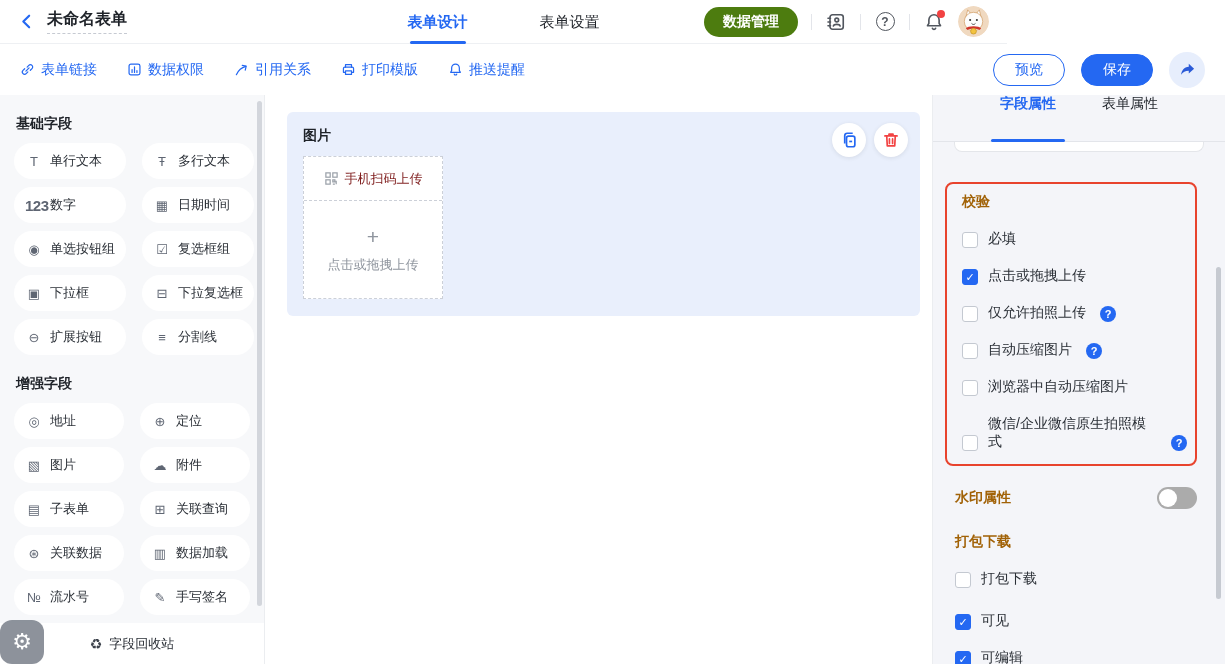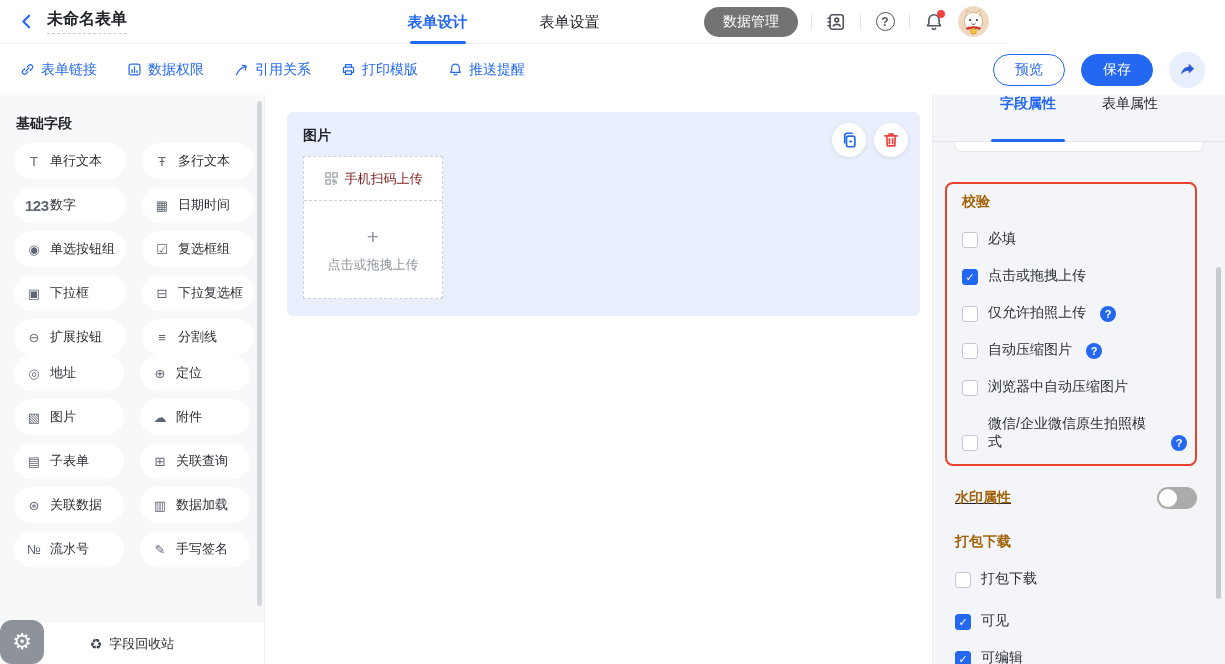--- a/index.html
+++ b/index.html
@@ -11,21 +11,21 @@
   .topbar { position:absolute; left:0; top:0; width:1007px; height:44px; background:#fff;
             border-bottom:1px solid #eef0f3; display:flex; align-items:center; padding:0 18px; z-index:30; }
   .topbar-left { display:flex; align-items:center; gap:12px; }
   .back-btn { color:#2468f2; display:flex; align-items:center; cursor:pointer; }
   .doc-title { font-size:16px; font-weight:700; padding-bottom:4px; border-bottom:1px dashed #c6cad2; line-height:1.2; }
   .main-tabs { position:absolute; left:0; right:0; top:0; height:44px; display:flex; justify-content:center; gap:72px; pointer-events:none; }
   .main-tab { position:relative; height:44px; display:flex; align-items:center; font-size:15px; color:#1f2329; cursor:pointer; pointer-events:auto; }
   .main-tab.active { color:#2468f2; font-weight:700; }
   .main-tab.active::after { content:""; position:absolute; left:50%; transform:translateX(-50%); bottom:0; width:56px; height:3px; background:#2468f2; border-radius:2px; }
   .topbar-right { margin-left:auto; display:flex; align-items:center; gap:13px; position:relative; z-index:2; }
-  .btn-green { background:#737373; color:#fff; border:none; font-size:14px; height:30px; padding:0 19px; border-radius:16px; cursor:pointer; }
+  .btn-green { background:#4d7c0f; color:#fff; border:none; font-size:14px; height:30px; padding:0 19px; border-radius:16px; cursor:pointer;font-weight:bold; }
   .vdiv { width:1px; height:16px; background:#e3e5ea; }
   .hicon { width:22px; height:22px; display:flex; align-items:center; justify-content:center; color:#51565e; cursor:pointer; position:relative; }
   .help-circle { width:19px; height:19px; border:1.6px solid #51565e; border-radius:50%; display:flex; align-items:center; justify-content:center; font-size:12px; font-weight:700; color:#51565e; }
   .bell-dot { position:absolute; right:0px; top:-1px; width:8px; height:8px; background:#f24242; border-radius:50%; }
   .avatar { width:31px; height:31px; border-radius:50%; overflow:hidden; cursor:pointer; }
 
   
   .toolbar { position:absolute; left:0; top:44px; width:1225px; height:51px; background:#fff; display:flex; align-items:center; padding:0 20px; z-index:20; }
   .tool-items { display:flex; align-items:center; gap:30px; }
   .tool-item { display:flex; align-items:center; gap:6px; color:#2468f2; font-size:14px; cursor:pointer; }
@@ -69,21 +69,21 @@
   .panel-tab.active::after { content:""; position:absolute; left:50%; transform:translateX(-50%); bottom:-1px; width:74px; height:3px; background:#2468f2; border-radius:2px; }
   .partial-input { margin:0 auto; width:250px; height:10px; background:#fff; border:1px solid #e4e6ea; border-top:none; border-radius:0 0 8px 8px; }
 
   .redbox { margin:30px 28px 0 12px; border:2px solid #e8432d; border-radius:8px; padding:9px 8px 13px 15px; }
   .sec-title { font-size:14px; font-weight:700; color:#a16207; }
   .chk-row { display:flex; align-items:flex-end; gap:10px; margin-top:19px; font-size:14px; color:#2a2f36; cursor:pointer; }
   .chk { width:16px; min-width:16px; height:16px; border:1px solid #c4c9d1; border-radius:3px; background:#fff; display:flex; align-items:center; justify-content:center; font-size:11px; color:transparent; }
   .chk.checked { background:#2468f2; border-color:#2468f2; color:#fff; }
   .help-badge { width:16px; height:16px; border-radius:50%; background:#2468f2; color:#fff; font-size:11px; font-weight:700; display:flex; align-items:center; justify-content:center; margin-left:4px; cursor:pointer; }
 
-  .row-between { display:flex; align-items:center; justify-content:space-between; margin:21px 28px 0 22px;text-decoration:underline; }
+  .row-between { display:flex; align-items:center; justify-content:space-between; margin:21px 28px 0 22px; }
   .toggle { width:40px; height:22px; border-radius:11px; background:#ababab; position:relative; cursor:pointer; }
   .toggle .knob { position:absolute; left:2px; top:2px; width:18px; height:18px; background:#fff; border-radius:50%; }
   .sec-block { margin:24px 28px 0 22px; }
   .panel-scroll { position:absolute; right:4px; top:172px; width:5px; height:332px; border-radius:3px; background:#c6cad1; }
 
   svg { display:block; }
 </style>
 </head>
 <body>
 
@@ -246,20 +246,21 @@
         <div class="pill">
             <span class="fglyph">⊖</span>
             <span>扩展按钮</span>
           </div>
         <div class="pill">
             <span class="fglyph">≡</span>
             <span>分割线</span>
           </div>
       </div>
 
+      <div class="side-title">增强字段</div>
       <div class="pill-grid">
         <div class="pill">
             <span class="fglyph">◎</span>
             <span>地址</span>
           </div>
         <div class="pill">
             <span class="fglyph">⊕</span>
             <span>定位</span>
           </div>
         <div class="pill">

